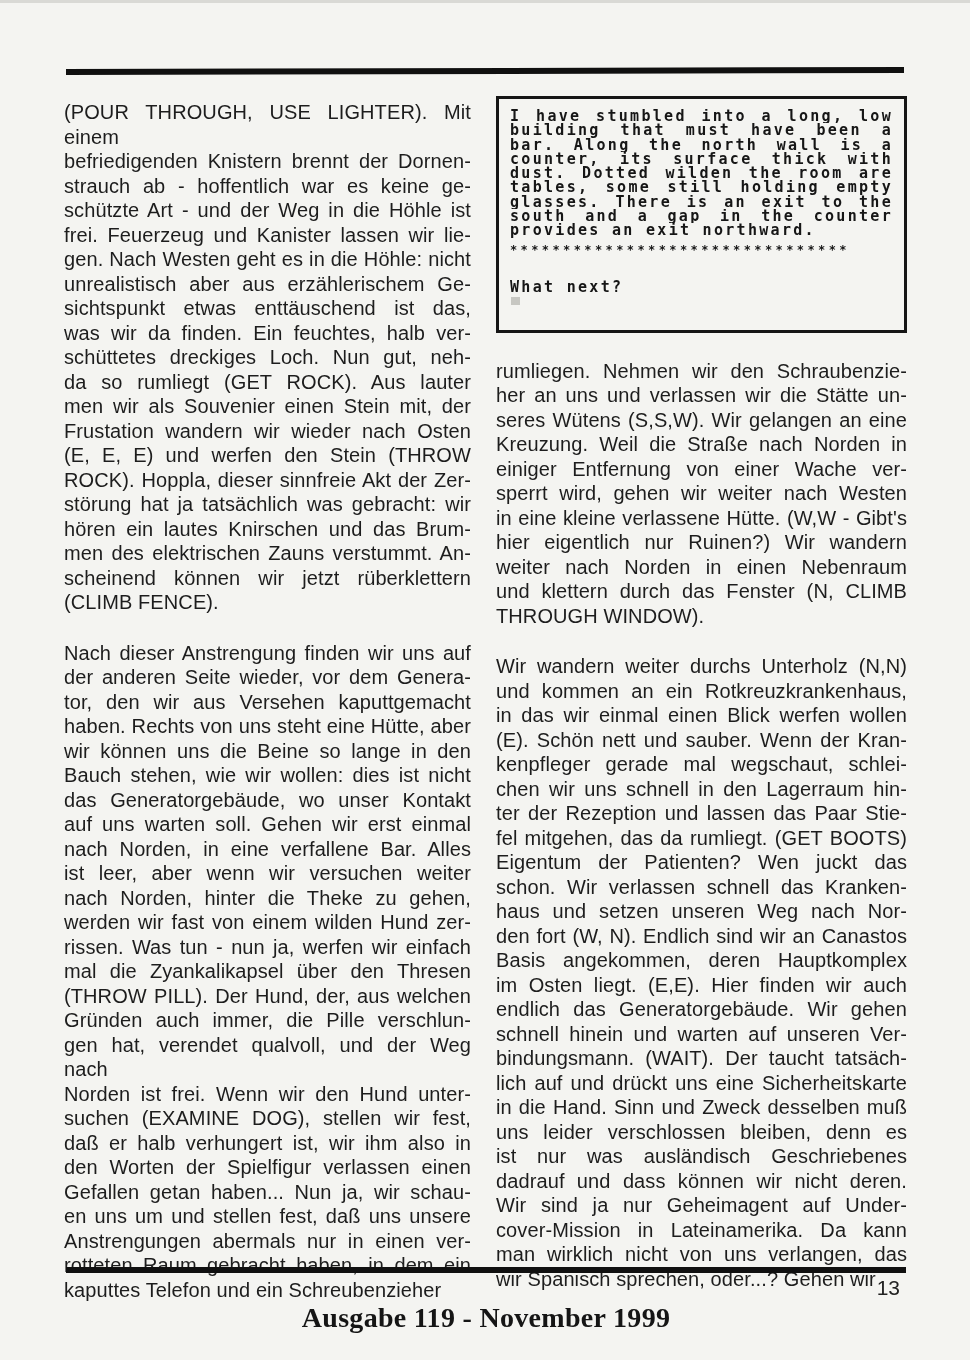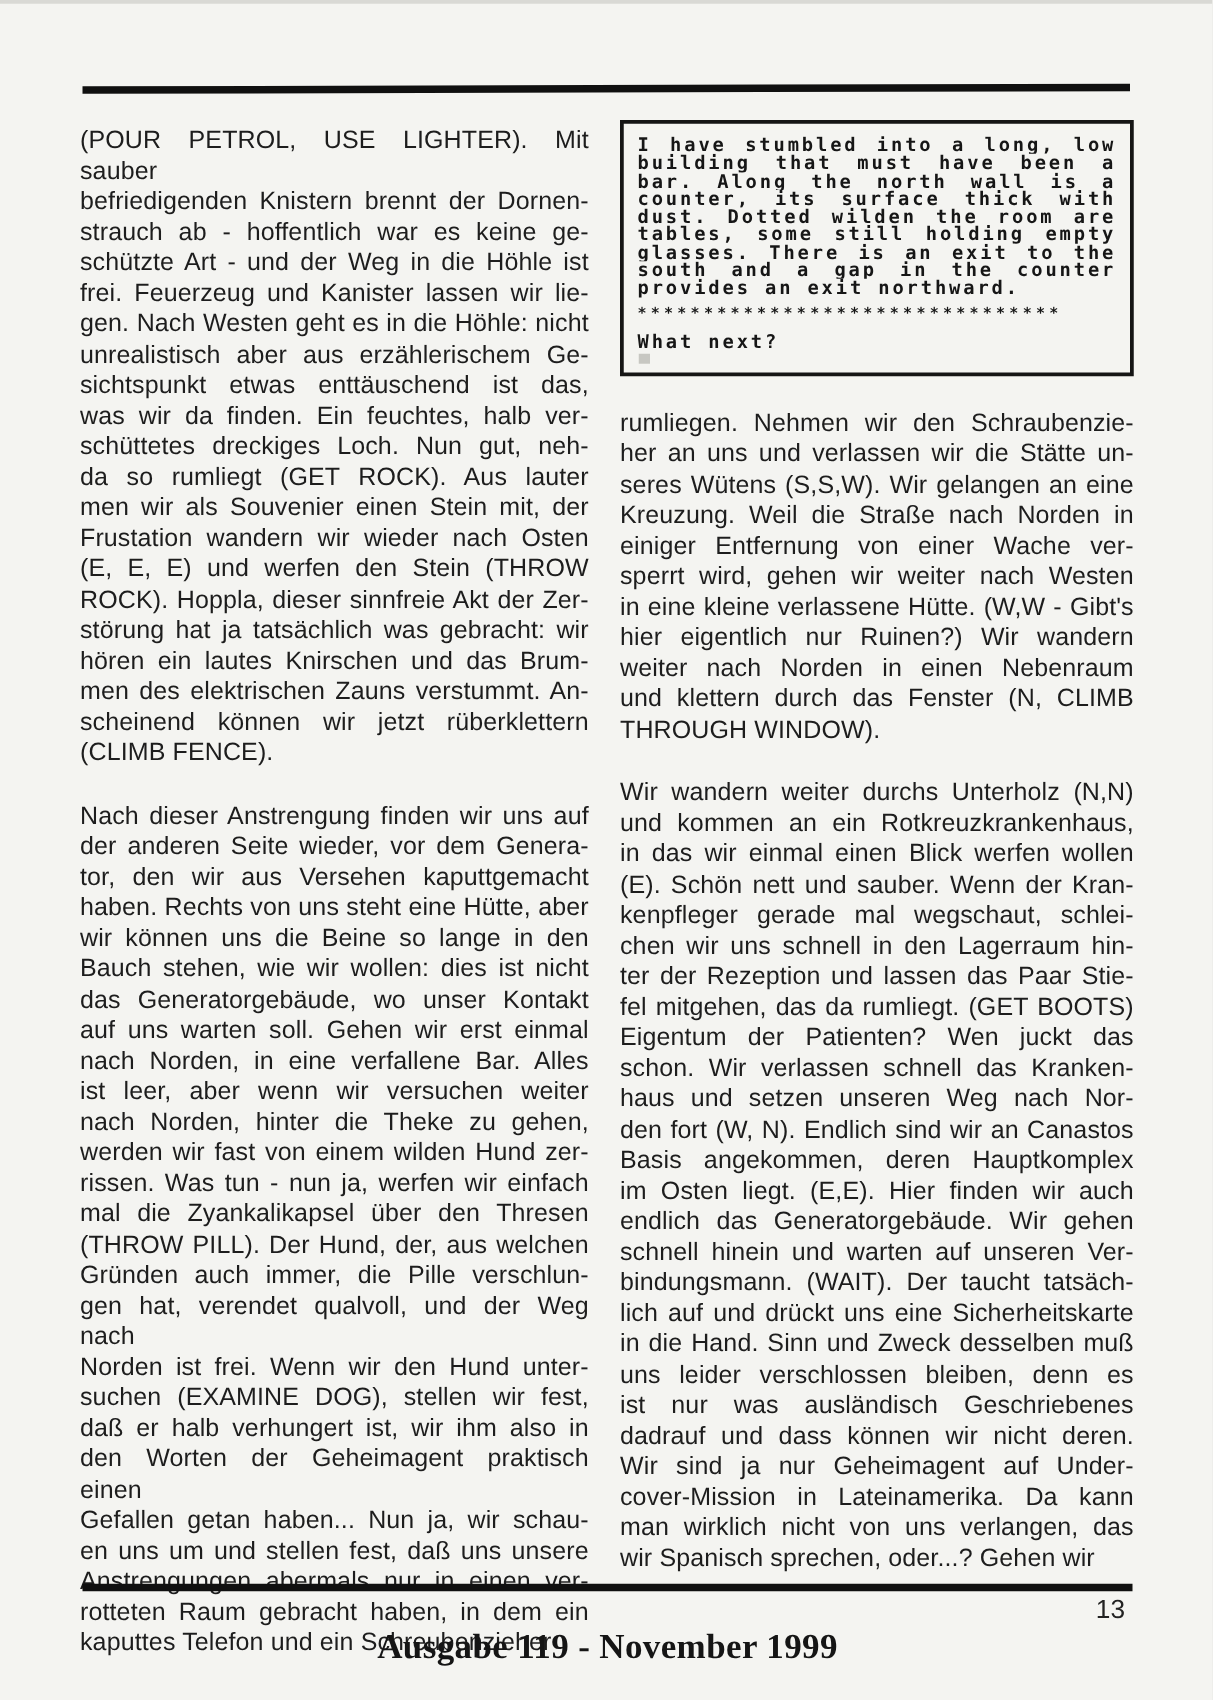--- a/index.html
+++ b/index.html
@@ -14,28 +14,28 @@
   .rule.bottom{left:66px;top:1267px;width:840px;}
   .col{position:absolute;font-size:20px;line-height:24.5px;letter-spacing:0.1px;}
   .col.left{left:64px;top:100px;width:407px;}
   .col.right{left:496px;top:96px;width:411px;}
   .para + .para{margin-top:26px;}
   .tline{text-align:justify;text-align-last:justify;white-space:normal;}
   .tline.last{text-align-last:left;}
   
   .game-box{
     border:3px solid #151515;background:#f4f4f1;
-    padding:10px 11px 5px 11px;margin-bottom:26px;
+    padding:10px 11px 23px 11px;margin-bottom:26px;
     font-family:"DejaVu Sans Mono",monospace;font-weight:bold;
     font-size:15px;line-height:14.3px;letter-spacing:2.3px;color:#161616;
   }
   .mline{text-align:justify;text-align-last:justify;overflow:hidden;}
   .mline.last{text-align-last:left;}
   .msep{margin-top:7px;font-size:12px;line-height:10px;letter-spacing:3.4px;white-space:nowrap;overflow:hidden;}
-  .mprompt{margin-top:11px;}
+  .mprompt{margin-top:25px;}
   .mcursor{width:9px;height:8px;margin:3px 0 2px 1px;background:#c7c7c2;}
   
   .footer-label{
     position:absolute;left:66px;top:1278px;width:840px;text-align:center;
     font-family:"Liberation Serif",serif;font-weight:bold;font-size:28px;color:#151515;
     letter-spacing:0.3px;
     margin-top:24px;
   }
   .footer-page{
     position:absolute;right:70px;top:1276px;
@@ -44,21 +44,21 @@
 </style>
 </head>
 <body>
 
 <div class="page">
   <div class="scan-edge"></div>
   <div class="rule top"></div>
 
   <div class="col left" id="left-col">
       <div class="para">
-        <div class="tline">(POUR PETROL, USE LIGHTER). Mit sauber</div>
+        <div class="tline">(POUR THROUGH, USE LIGHTER). Mit einem</div>
         <div class="tline">befriedigenden Knistern brennt der Dornen-</div>
         <div class="tline">strauch ab - hoffentlich war es keine ge-</div>
         <div class="tline">schützte Art - und der Weg in die Höhle ist</div>
         <div class="tline">frei. Feuerzeug und Kanister lassen wir lie-</div>
         <div class="tline">gen. Nach Westen geht es in die Höhle: nicht</div>
         <div class="tline">unrealistisch aber aus erzählerischem Ge-</div>
         <div class="tline">sichtspunkt etwas enttäuschend ist das,</div>
         <div class="tline">was wir da finden. Ein feuchtes, halb ver-</div>
         <div class="tline">schüttetes dreckiges Loch. Nun gut, neh-</div>
         <div class="tline">da so rumliegt (GET ROCK). Aus lauter</div>
@@ -86,21 +86,21 @@
         <div class="tline">nach Norden, hinter die Theke zu gehen,</div>
         <div class="tline">werden wir fast von einem wilden Hund zer-</div>
         <div class="tline">rissen. Was tun - nun ja, werfen wir einfach</div>
         <div class="tline">mal die Zyankalikapsel über den Thresen</div>
         <div class="tline">(THROW PILL). Der Hund, der, aus welchen</div>
         <div class="tline">Gründen auch immer, die Pille verschlun-</div>
         <div class="tline">gen hat, verendet qualvoll, und der Weg nach</div>
         <div class="tline">Norden ist frei. Wenn wir den Hund unter-</div>
         <div class="tline">suchen (EXAMINE DOG), stellen wir fest,</div>
         <div class="tline">daß er halb verhungert ist, wir ihm also in</div>
-        <div class="tline">den Worten der Geheimagent praktisch einen</div>
+        <div class="tline">den Worten der Spielfigur verlassen einen</div>
         <div class="tline">Gefallen getan haben... Nun ja, wir schau-</div>
         <div class="tline">en uns um und stellen fest, daß uns unsere</div>
         <div class="tline">Anstrengungen abermals nur in einen ver-</div>
         <div class="tline">rotteten Raum gebracht haben, in dem ein</div>
         <div class="tline last">kaputtes Telefon und ein Schreubenzieher</div>
       </div>
     </div>
 
   <div class="col right">
     <div class="game-box">

